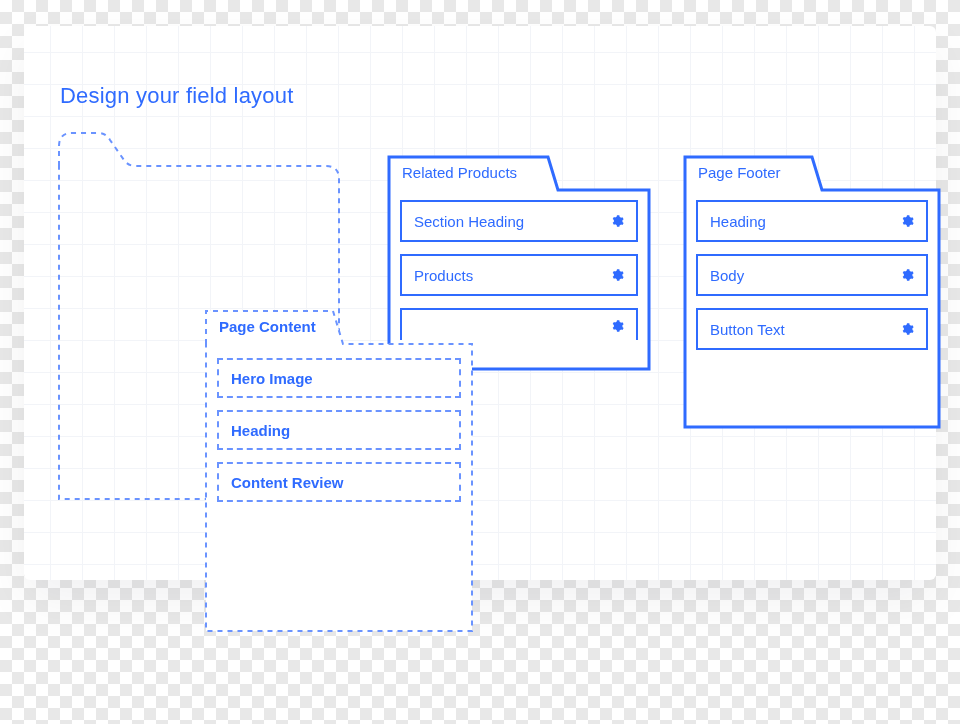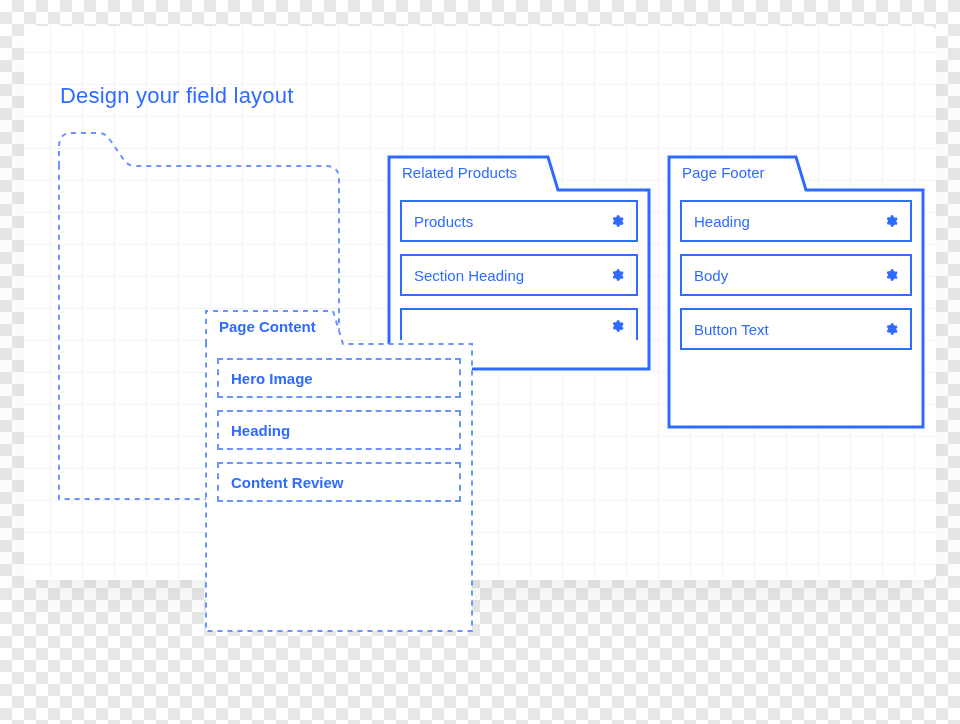--- a/index.html
+++ b/index.html
@@ -117,40 +117,40 @@
   </svg>
 </div>
 
 <div class="panel" style="left:388px; top:148px; width:262px; height:214px;">
   <svg class="frame" width="262" height="214">
     <path d="M1 34 L1 1 L160 1 L170 34 L261 34 L261 213 L1 213 Z" fill="#ffffff" stroke="#2f6bff" stroke-width="3" stroke-linejoin="miter"></path>
   </svg>
   <div class="tab-label">Related Products</div>
   <div class="body">
     <div class="field solid">
-      <span>Products</span>
+      <span>Section Heading</span>
       <svg class="gear" viewBox="0 0 24 24" fill="#2f6bff">
           <path d="M12 8a4 4 0 100 8 4 4 0 000-8zm9.4 4a7.5 7.5 0 00-.12-1.32l2.1-1.64-2-3.46-2.47 1a7.6 7.6 0 00-2.28-1.32L16 2h-4l-.63 2.66a7.6 7.6 0 00-2.28 1.32l-2.47-1-2 3.46 2.1 1.64A7.5 7.5 0 006.6 12c0 .45.04.89.12 1.32l-2.1 1.64 2 3.46 2.47-1c.69.56 1.46 1 2.28 1.32L12 22h4l.63-2.66c.82-.32 1.59-.76 2.28-1.32l2.47 1 2-3.46-2.1-1.64c.08-.43.12-.87.12-1.32z"></path>
         </svg>
     </div>
     <div class="field solid">
-      <span>Section Heading</span>
+      <span>Products</span>
       <svg class="gear" viewBox="0 0 24 24" fill="#2f6bff">
           <path d="M12 8a4 4 0 100 8 4 4 0 000-8zm9.4 4a7.5 7.5 0 00-.12-1.32l2.1-1.64-2-3.46-2.47 1a7.6 7.6 0 00-2.28-1.32L16 2h-4l-.63 2.66a7.6 7.6 0 00-2.28 1.32l-2.47-1-2 3.46 2.1 1.64A7.5 7.5 0 006.6 12c0 .45.04.89.12 1.32l-2.1 1.64 2 3.46 2.47-1c.69.56 1.46 1 2.28 1.32L12 22h4l.63-2.66c.82-.32 1.59-.76 2.28-1.32l2.47 1 2-3.46-2.1-1.64c.08-.43.12-.87.12-1.32z"></path>
         </svg>
     </div>
     <div class="field solid partial" style="border-bottom:none;">
       <svg class="gear" viewBox="0 0 24 24" fill="#2f6bff" style="margin-top:9px;">
           <path d="M12 8a4 4 0 100 8 4 4 0 000-8zm9.4 4a7.5 7.5 0 00-.12-1.32l2.1-1.64-2-3.46-2.47 1a7.6 7.6 0 00-2.28-1.32L16 2h-4l-.63 2.66a7.6 7.6 0 00-2.28 1.32l-2.47-1-2 3.46 2.1 1.64A7.5 7.5 0 006.6 12c0 .45.04.89.12 1.32l-2.1 1.64 2 3.46 2.47-1c.69.56 1.46 1 2.28 1.32L12 22h4l.63-2.66c.82-.32 1.59-.76 2.28-1.32l2.47 1 2-3.46-2.1-1.64c.08-.43.12-.87.12-1.32z"></path>
         </svg>
     </div>
   </div>
 </div>
 
-<div class="panel" style="left:668px; top:148px; width:256px; height:272px;">
+<div class="panel" style="left:684px; top:148px; width:256px; height:272px;">
   <svg class="frame" width="256" height="272">
     <path d="M1 34 L1 1 L128 1 L138 34 L255 34 L255 271 L1 271 Z" fill="#ffffff" stroke="#2f6bff" stroke-width="3"></path>
   </svg>
   <div class="tab-label">Page Footer</div>
   <div class="body">
     <div class="field solid">
       <span>Heading</span>
       <svg class="gear" viewBox="0 0 24 24" fill="#2f6bff">
           <path d="M12 8a4 4 0 100 8 4 4 0 000-8zm9.4 4a7.5 7.5 0 00-.12-1.32l2.1-1.64-2-3.46-2.47 1a7.6 7.6 0 00-2.28-1.32L16 2h-4l-.63 2.66a7.6 7.6 0 00-2.28 1.32l-2.47-1-2 3.46 2.1 1.64A7.5 7.5 0 006.6 12c0 .45.04.89.12 1.32l-2.1 1.64 2 3.46 2.47-1c.69.56 1.46 1 2.28 1.32L12 22h4l.63-2.66c.82-.32 1.59-.76 2.28-1.32l2.47 1 2-3.46-2.1-1.64c.08-.43.12-.87.12-1.32z"></path>
         </svg>

